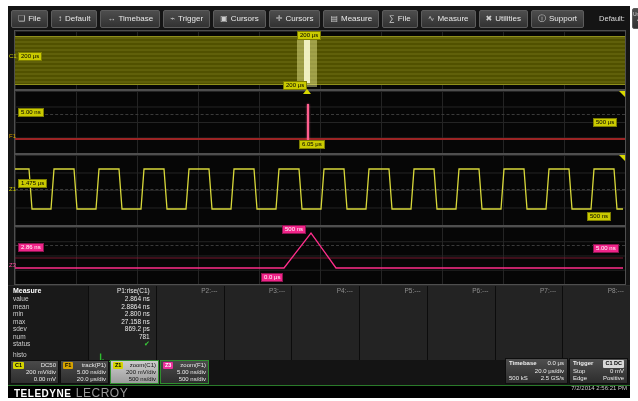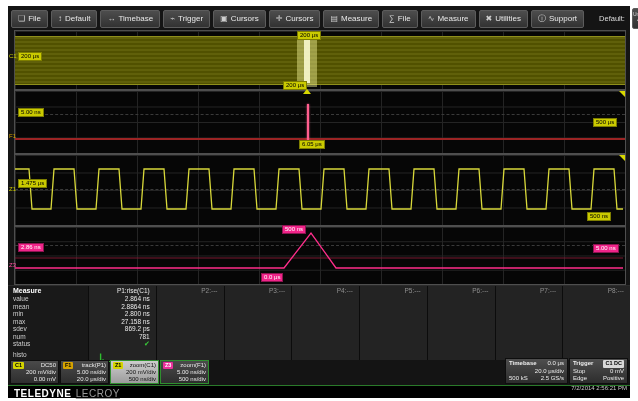--- a/index.html
+++ b/index.html
@@ -83,21 +83,21 @@
   .tbox .bold{font-weight:bold;}
   .chip.trg{background:#d8d8d8;color:#000;}
   .timebasebox{left:497px;width:63px;}
   .triggerbox{left:561px;width:59px;}
   .timestamp{position:absolute;right:3px;top:379px;font-size:6px;color:#cccccc;z-index:2;}
 
   
   .footer{position:absolute;left:0;right:0;top:379px;height:12px;background:#000;border-top:1px solid #2a7a2a;
           line-height:11px;padding-left:6px;}
   .brand-b{font-size:10px;font-weight:bold;color:#ffffff;letter-spacing:0.5px;}
-  .brand-l{font-size:10px;color:#9a9a9a;letter-spacing:0.5px;text-decoration:underline;}
+  .brand-l{font-size:12px;color:#9a9a9a;letter-spacing:0.5px;}
 
   .watermark{position:absolute;left:404px;top:367px;width:230px;text-align:center;font-size:21px;font-weight:bold;
              color:#64b23c;opacity:0.85;z-index:9;text-shadow:0 0 5px rgba(255,255,255,0.45);}
 </style>
 </head>
 <body>
 
 <div class="page">
   <div class="screen">
 

